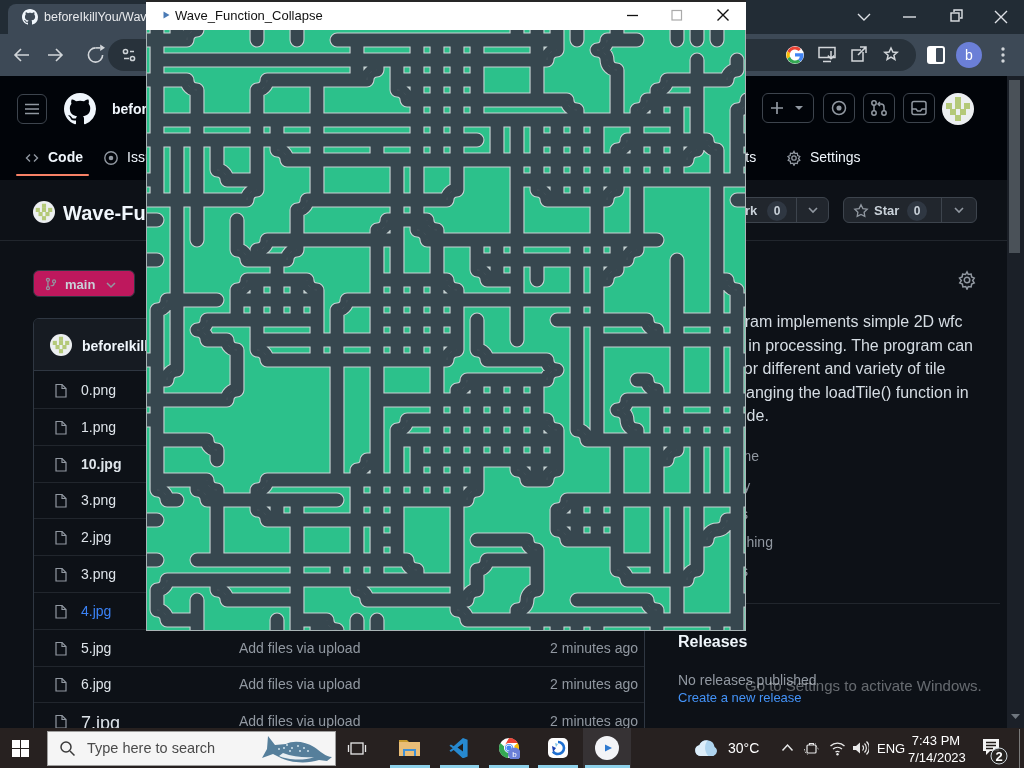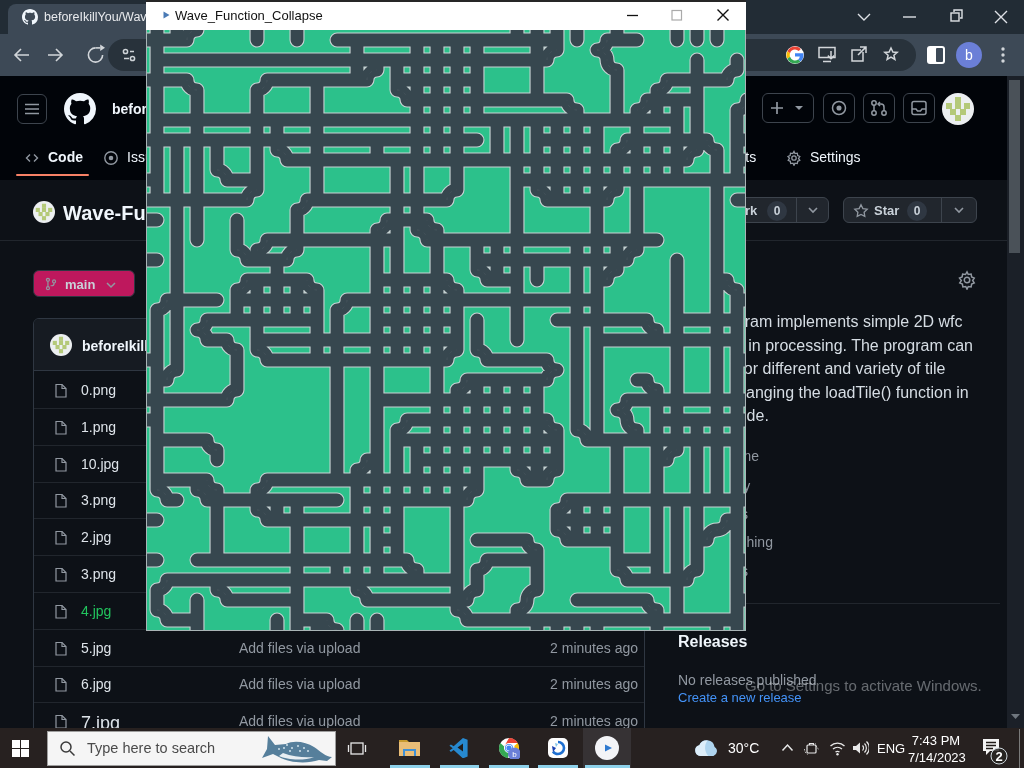--- a/index.html
+++ b/index.html
@@ -245,21 +245,21 @@
         </svg>
 <span class="abs" style="left:47px;top:10px;font-size:14px;color:#dee4ea;">1.png</span>
 <span class="abs" style="left:205px;top:10px;font-size:14px;color:#9198a1;">Add files via upload</span>
 <span class="abs" style="right:8px;top:10px;font-size:14px;color:#9198a1;">2 minutes ago</span>
 </div>
 <div class="abs" style="left:0;top:127px;width:612px;height:37px;border-bottom:1px solid #21262d;">
 <svg class="abs" style="left:20px;top:11px;" width="14" height="15" viewBox="0 0 14 15" fill="none" stroke="#9198a1" stroke-width="1.2">
           <path d="M2 1.5h6l4 4v8.5h-10z"></path>
           <path d="M8 1.5v4h4"></path>
         </svg>
-<span class="abs" style="left:47px;top:10px;font-size:14px;color:#dee4ea;">10.jpg</span>
+<span class="abs" style="left:47px;top:10px;font-size:14px;color:#dee4ea;font-weight:bold;">10.jpg</span>
 <span class="abs" style="left:205px;top:10px;font-size:14px;color:#9198a1;">Add files via upload</span>
 <span class="abs" style="right:8px;top:10px;font-size:14px;color:#9198a1;">2 minutes ago</span>
 </div>
 <div class="abs" style="left:0;top:163px;width:612px;height:37px;border-bottom:1px solid #21262d;">
 <svg class="abs" style="left:20px;top:11px;" width="14" height="15" viewBox="0 0 14 15" fill="none" stroke="#9198a1" stroke-width="1.2">
           <path d="M2 1.5h6l4 4v8.5h-10z"></path>
           <path d="M8 1.5v4h4"></path>
         </svg>
 <span class="abs" style="left:47px;top:10px;font-size:14px;color:#dee4ea;">3.png</span>
 <span class="abs" style="left:205px;top:10px;font-size:14px;color:#9198a1;">Add files via upload</span>
@@ -281,21 +281,21 @@
         </svg>
 <span class="abs" style="left:47px;top:10px;font-size:14px;color:#dee4ea;">3.png</span>
 <span class="abs" style="left:205px;top:10px;font-size:14px;color:#9198a1;">Add files via upload</span>
 <span class="abs" style="right:8px;top:10px;font-size:14px;color:#9198a1;">2 minutes ago</span>
 </div>
 <div class="abs" style="left:0;top:274px;width:612px;height:37px;border-bottom:1px solid #21262d;">
 <svg class="abs" style="left:20px;top:11px;" width="14" height="15" viewBox="0 0 14 15" fill="none" stroke="#9198a1" stroke-width="1.2">
           <path d="M2 1.5h6l4 4v8.5h-10z"></path>
           <path d="M8 1.5v4h4"></path>
         </svg>
-<span class="abs" style="left:47px;top:10px;font-size:14px;color:#22c55e;">4.jpg</span>
+<span class="abs" style="left:47px;top:10px;font-size:14px;color:#3b82f6;">4.jpg</span>
 <span class="abs" style="left:205px;top:10px;font-size:14px;color:#9198a1;">Add files via upload</span>
 <span class="abs" style="right:8px;top:10px;font-size:14px;color:#9198a1;">2 minutes ago</span>
 </div>
 <div class="abs" style="left:0;top:311px;width:612px;height:37px;border-bottom:1px solid #21262d;">
 <svg class="abs" style="left:20px;top:11px;" width="14" height="15" viewBox="0 0 14 15" fill="none" stroke="#9198a1" stroke-width="1.2">
           <path d="M2 1.5h6l4 4v8.5h-10z"></path>
           <path d="M8 1.5v4h4"></path>
         </svg>
 <span class="abs" style="left:47px;top:10px;font-size:14px;color:#dee4ea;">5.jpg</span>
 <span class="abs" style="left:205px;top:10px;font-size:14px;color:#9198a1;">Add files via upload</span>

